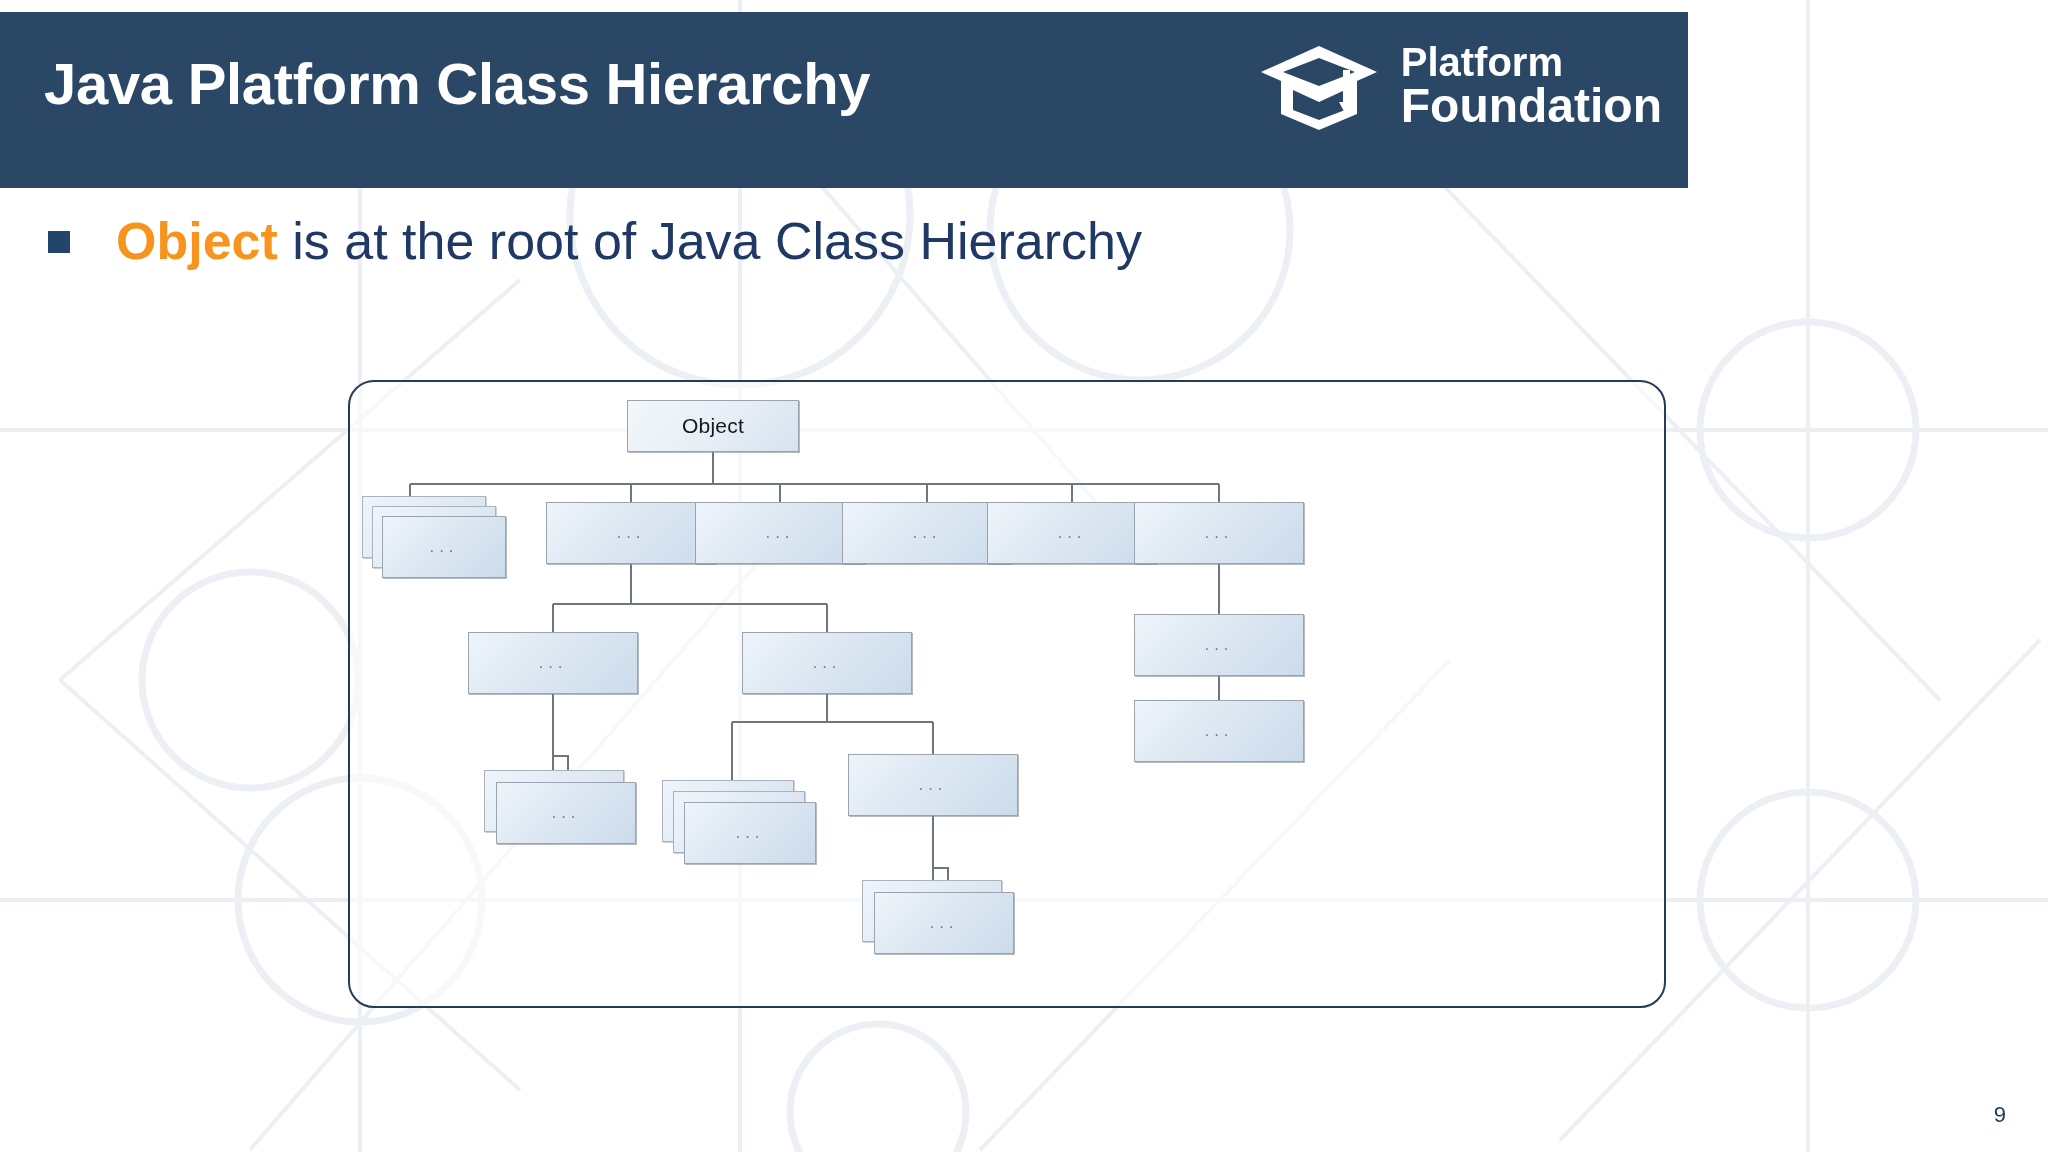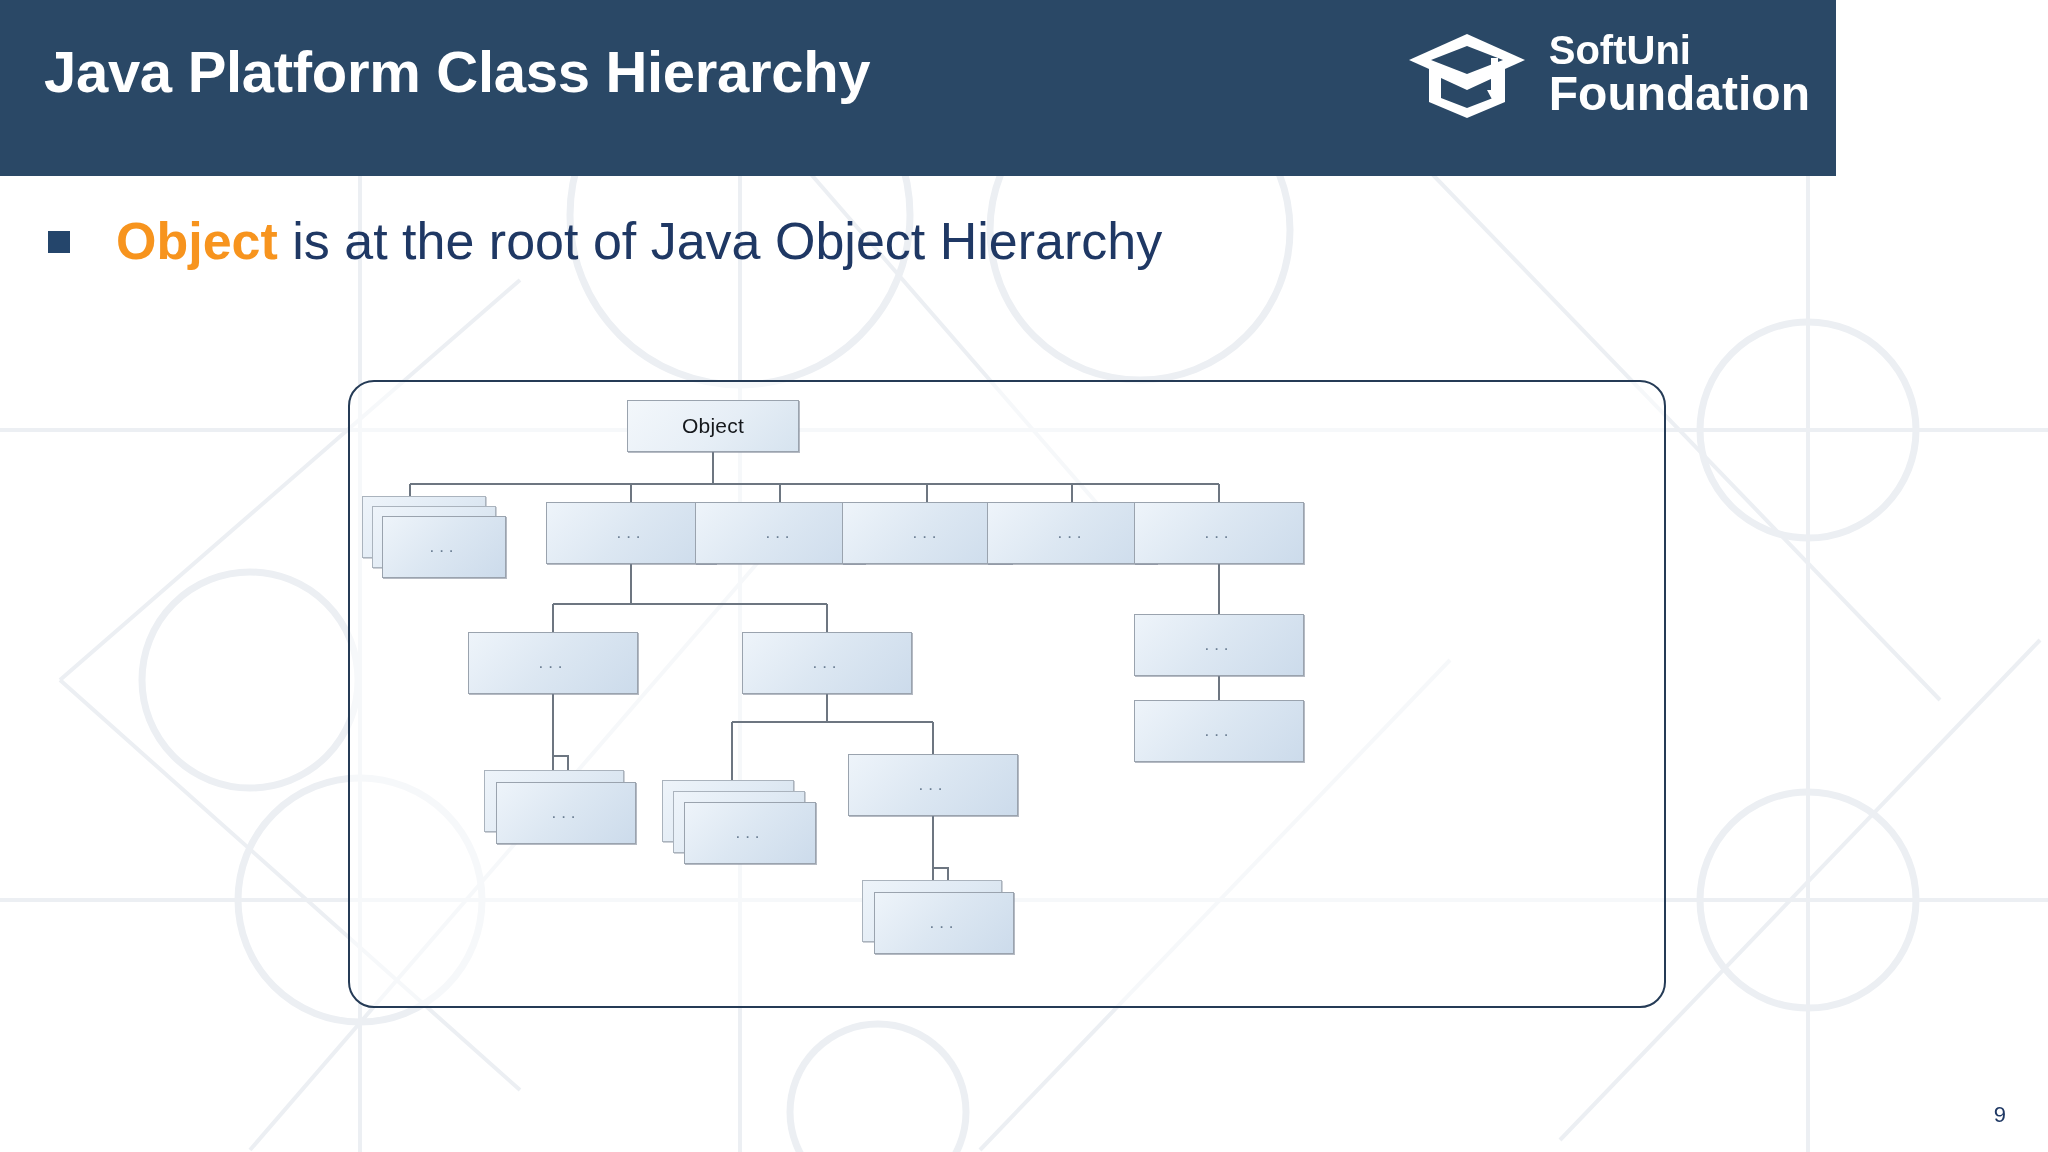--- a/index.html
+++ b/index.html
@@ -11,21 +11,21 @@
   }
 
   
   #bg-watermark{
     position:absolute;left:0;top:0;width:2048px;height:1152px;
     z-index:0;pointer-events:none;
   }
 
   
   #header{
-    position:absolute;left:0;top:0;width:1836px;height:176px;
+    position:absolute;left:0;top:12px;width:1688px;height:176px;
     background:#2a4866;z-index:2;
   }
   #header-title{
     position:absolute;left:44px;top:38px;
     font-size:58px;font-weight:bold;color:#ffffff;
     letter-spacing:-0.3px;white-space:nowrap;
   }
   #logo{
     position:absolute;right:26px;top:28px;
     display:flex;align-items:center;gap:18px;
@@ -131,29 +131,29 @@
   <div id="logo">
     <svg id="logo-cap" viewBox="0 0 128 92">
       <polygon points="64,6 122,32 64,58 6,32" fill="#ffffff"></polygon>
       <polygon points="64,18 100,32 64,46 28,32" fill="#2a4866"></polygon>
       <path d="M26,40 L26,74 L64,90 L102,74 L102,40 L64,56 Z" fill="#ffffff"></path>
       <path d="M38,50 L38,70 L64,80 L90,70 L90,50 L64,62 Z" fill="#2a4866"></path>
       <rect x="88" y="30" width="7" height="34" fill="#ffffff"></rect>
       <polygon points="84,62 99,62 91.5,76" fill="#ffffff"></polygon>
     </svg>
     <div id="logo-text">
-      <span class="l1">SoftUni</span>
+      <span class="l1">Platform</span>
       <span class="l2">Foundation</span>
     </div>
   </div>
 </div>
 
 <div id="bullet-row">
   <span id="bullet-marker"></span>
-  <span id="bullet-text"><span class="kw">Object</span><span> is at the root of Java Object Hierarchy</span></span>
+  <span id="bullet-text"><span class="kw">Object</span><span> is at the root of Java Class Hierarchy</span></span>
 </div>
 
 <div id="diagram-frame">
 
   <svg id="diagram-canvas" viewBox="0 0 1318 628">
     <g stroke="#6d7681" stroke-width="2.2" fill="none" shape-rendering="crispEdges">
 
       <line x1="363" y1="70" x2="363" y2="102"></line>
 
       <line x1="60" y1="102" x2="869" y2="102"></line>

